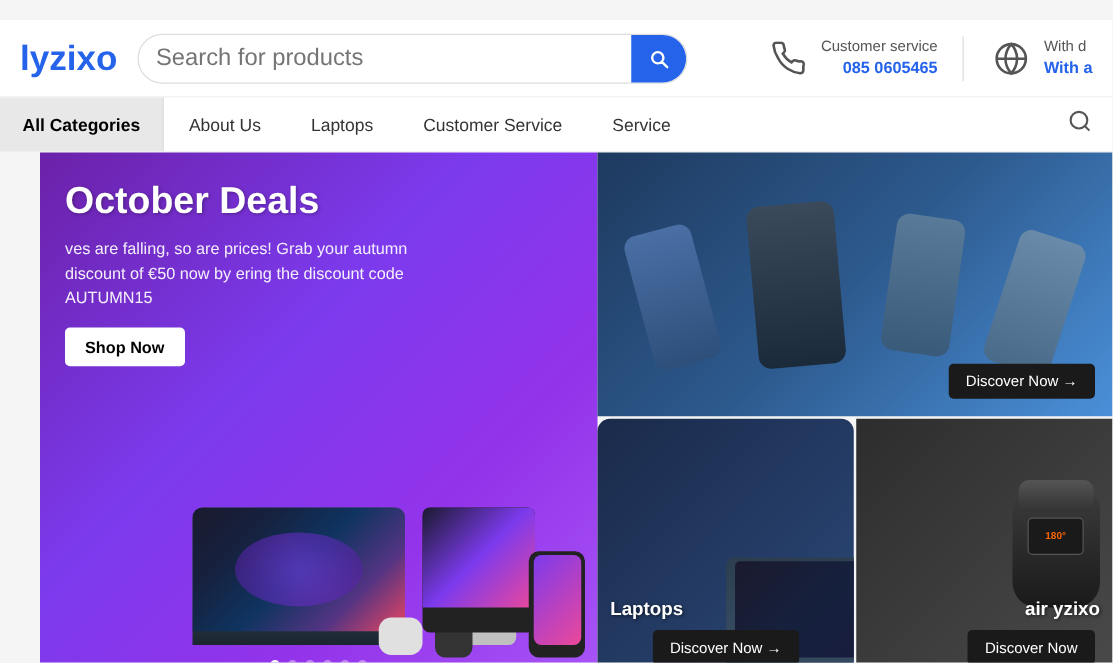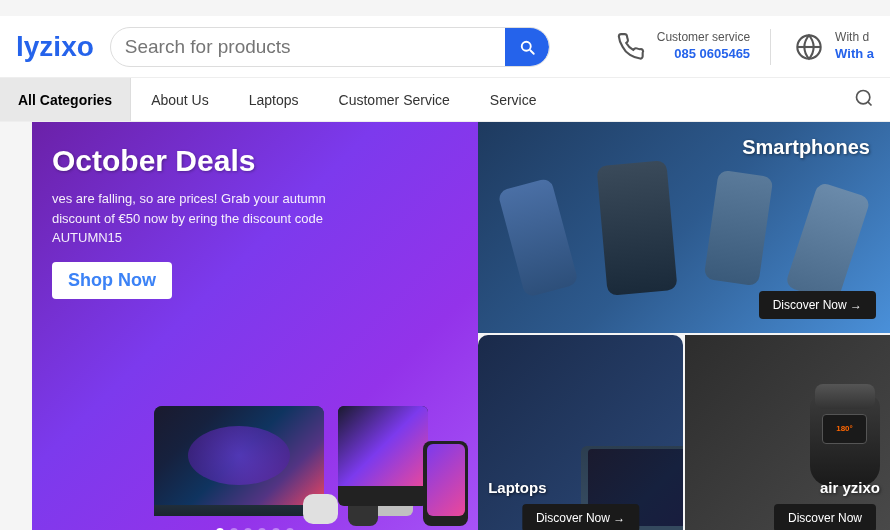--- a/index.html
+++ b/index.html
@@ -155,25 +155,25 @@
     }
     .banner-desc {
       font-size: 13px;
       line-height: 1.5;
       max-width: 280px;
       color: rgba(255,255,255,0.92);
       margin-bottom: 14px;
     }
     .shop-now-btn {
       background: #fff;
-      color: #3b82f6;
+      color: #000000;
       border: none;
       padding: 8px 16px;
       border-radius: 4px;
-      font-size: 18px;
+      font-size: 13px;
       font-weight: 600;
       cursor: pointer;
     }
     .banner-image-area {
       position: absolute;
       bottom: 0;
       right: 0;
       width: 75%;
       height: 75%;
       display: flex;
@@ -565,21 +565,20 @@
 
   <div class="banner-right">
 
     <div class="panel panel-top">
       <div class="phone-group">
         <div class="phone-card" style="background:linear-gradient(180deg,#4a6fa5,#2d4f7a);"></div>
         <div class="phone-card" style="background:linear-gradient(180deg,#3a4a5a,#1a2a3a);width:70px;height:130px;transform:rotate(-5deg);"></div>
         <div class="phone-card" style="background:linear-gradient(180deg,#5a7a9a,#3a5a7a);transform:rotate(8deg);"></div>
         <div class="phone-card" style="background:linear-gradient(180deg,#6a8aaa,#4a6a8a);transform:rotate(18deg) translateY(15px);"></div>
       </div>
-      <div class="panel-title">Smartphones</div>
       <button class="discover-btn">Discover Now →</button>
     </div>
 
     <div class="panels-bottom">
 
       <div class="panel panel-bottom-left" style="position:relative;overflow:hidden;">
 
         <div style="position:absolute;bottom:0;left:50%;transform:translateX(-50%);">
           <div class="laptop-body">
             <div class="laptop-screen-content"></div>

